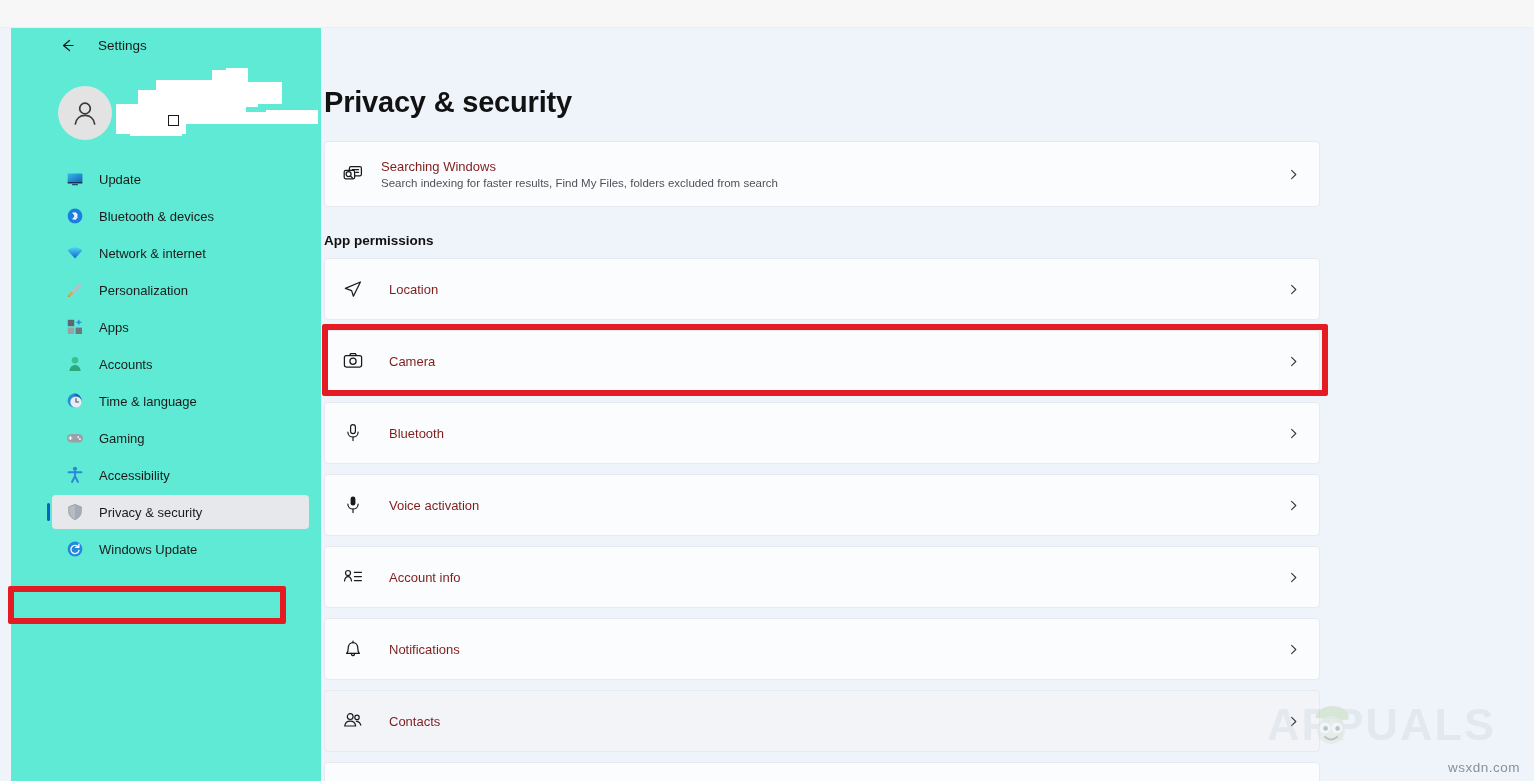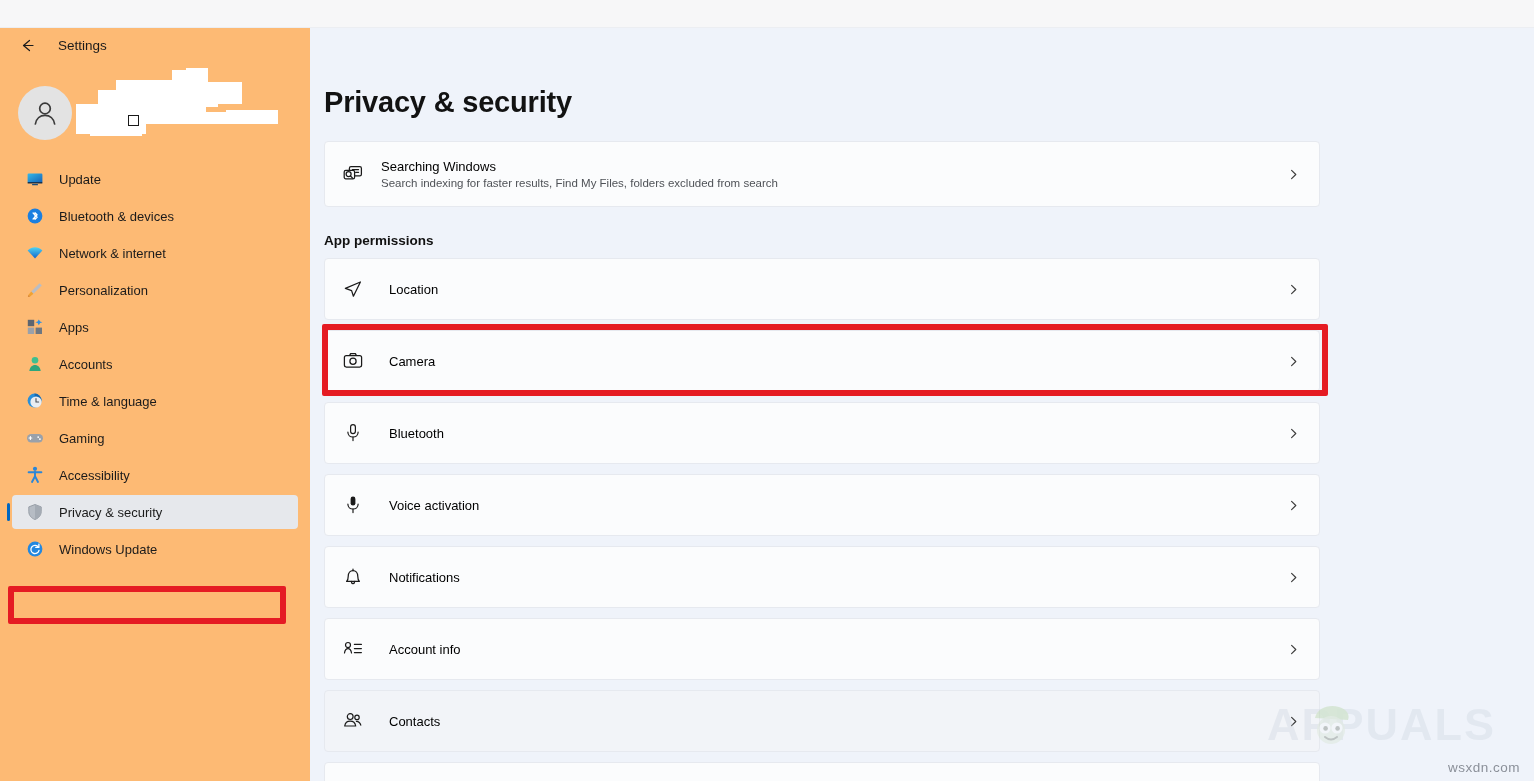--- a/index.html
+++ b/index.html
@@ -19,23 +19,24 @@
   
   .titlebar {
     position: absolute; top: 0; left: 0;
     width: 1534px; height: 28px;
     background: #f7f7f8;
     border-bottom: 1px solid #eceef2;
   }
 
   
   .sidebar {
-    position: absolute; top: 28px; left: 0;
+    position: absolute; top: 28px; left: 11px;
     width: 310px; height: 753px;
-    background: #fdba74;
+    background: #5eead4;
+    padding-left: 29px;
   }
   .nav-top {
     display: flex; align-items: center;
     height: 34px;
     padding-left: 14px;
     gap: 18px;
   }
   .back-btn {
     width: 26px; height: 26px;
     display: flex; align-items: center; justify-content: center;
@@ -161,21 +162,21 @@
   }
   .card.hovered { background: #f2f4f8; }
   .card.tall { height: 66px; }
   .card.row { height: 62px; margin-top: 10px; gap: 8px; }
   .card-ico {
     width: 56px; flex: none;
     display: flex; align-items: center; justify-content: center;
     color: #1a1a1a;
   }
   .card-text { flex: 1; display: flex; flex-direction: column; gap: 3px; }
-  .card-title { font-size: 13px; color: #000000; }
+  .card-title { font-size: 13px; color: #7f1d1d; }
   .card-sub { font-size: 11.5px; color: #4f5257; }
   .chev {
     width: 52px; flex: none;
     display: flex; align-items: center; justify-content: center;
     color: #3c3c3c;
   }
   .section-head {
     margin: 26px 0 8px 14px;
     font-size: 13.5px;
     font-weight: bold;
@@ -497,45 +498,45 @@
         <span class="chev">
           <svg width="13" height="13" viewBox="0 0 13 13" fill="none">
             <path d="M4.6 2.4 L8.8 6.5 L4.6 10.6" stroke="#3c3c3c" stroke-width="1.15" fill="none" stroke-linecap="round" stroke-linejoin="round"></path>
           </svg>
         </span>
       </div>
 
       <div class="card row">
         <span class="card-ico">
           <svg width="22" height="22" viewBox="0 0 22 22" fill="none">
+            <circle cx="6.0" cy="7.0" r="2.5" stroke="#1a1a1a" stroke-width="1.2" fill="none"></circle>
+            <path d="M2.5 15.0 C2.9 12.0 4.3 10.6 6.0 10.6 C7.7 10.6 9.1 12.0 9.5 15.0" stroke="#1a1a1a" stroke-width="1.2" fill="none" stroke-linecap="round"></path>
+            <path d="M12.4 6.4 H19.4 M12.4 10.6 H19.4 M12.4 14.6 H19.4" stroke="#1a1a1a" stroke-width="1.2" stroke-linecap="round"></path>
+          </svg>
+        </span>
+        <span class="card-text">
+          <span class="card-title">Account info</span>
+        </span>
+        <span class="chev">
+          <svg width="13" height="13" viewBox="0 0 13 13" fill="none">
+            <path d="M4.6 2.4 L8.8 6.5 L4.6 10.6" stroke="#3c3c3c" stroke-width="1.15" fill="none" stroke-linecap="round" stroke-linejoin="round"></path>
+          </svg>
+        </span>
+      </div>
+
+      <div class="card row">
+        <span class="card-ico">
+          <svg width="22" height="22" viewBox="0 0 22 22" fill="none">
             <path d="M4.6 15.4 C5.9 14.2 6.2 12.9 6.2 10.4 C6.2 7.1 8.3 4.6 11 4.6 C13.7 4.6 15.8 7.1 15.8 10.4 C15.8 12.9 16.1 14.2 17.4 15.4 Z" stroke="#1a1a1a" stroke-width="1.25" fill="none" stroke-linejoin="round"></path>
             <path d="M9.2 15.4 C9.4 16.8 10.1 17.6 11 17.6 C11.9 17.6 12.6 16.8 12.8 15.4" stroke="#1a1a1a" stroke-width="1.2" fill="none" stroke-linecap="round"></path>
             <path d="M11 4.6 V3.0" stroke="#1a1a1a" stroke-width="1.2" stroke-linecap="round"></path>
           </svg>
         </span>
         <span class="card-text">
           <span class="card-title">Notifications</span>
-        </span>
-        <span class="chev">
-          <svg width="13" height="13" viewBox="0 0 13 13" fill="none">
-            <path d="M4.6 2.4 L8.8 6.5 L4.6 10.6" stroke="#3c3c3c" stroke-width="1.15" fill="none" stroke-linecap="round" stroke-linejoin="round"></path>
-          </svg>
-        </span>
-      </div>
-
-      <div class="card row">
-        <span class="card-ico">
-          <svg width="22" height="22" viewBox="0 0 22 22" fill="none">
-            <circle cx="6.0" cy="7.0" r="2.5" stroke="#1a1a1a" stroke-width="1.2" fill="none"></circle>
-            <path d="M2.5 15.0 C2.9 12.0 4.3 10.6 6.0 10.6 C7.7 10.6 9.1 12.0 9.5 15.0" stroke="#1a1a1a" stroke-width="1.2" fill="none" stroke-linecap="round"></path>
-            <path d="M12.4 6.4 H19.4 M12.4 10.6 H19.4 M12.4 14.6 H19.4" stroke="#1a1a1a" stroke-width="1.2" stroke-linecap="round"></path>
-          </svg>
-        </span>
-        <span class="card-text">
-          <span class="card-title">Account info</span>
         </span>
         <span class="chev">
           <svg width="13" height="13" viewBox="0 0 13 13" fill="none">
             <path d="M4.6 2.4 L8.8 6.5 L4.6 10.6" stroke="#3c3c3c" stroke-width="1.15" fill="none" stroke-linecap="round" stroke-linejoin="round"></path>
           </svg>
         </span>
       </div>
 
       <div class="card row hovered">
         <span class="card-ico">

